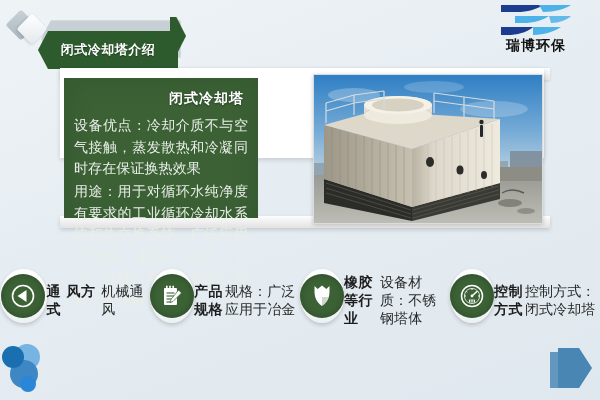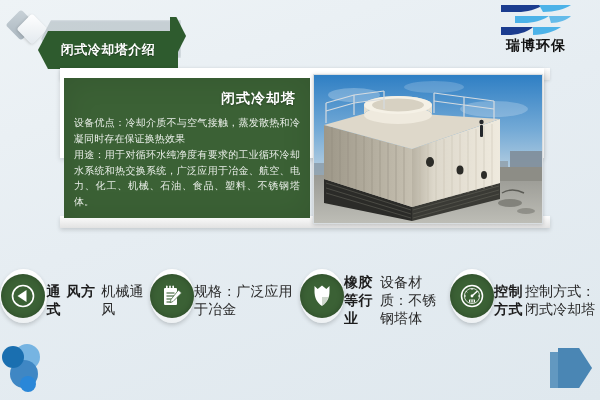--- a/index.html
+++ b/index.html
@@ -74,33 +74,33 @@
     box-shadow:0 1px 3px rgba(0,0,0,.12);
   }
   .panel-bot{
     position:absolute;left:60px;top:216px;width:490px;height:12px;
     background:linear-gradient(#fdfdfd,#e2e2e2);
     box-shadow:0 2px 4px rgba(0,0,0,.15);
   }
 
   
   .green-box{
-    position:absolute;left:64px;top:78px;width:246px;height:140px;
+    position:absolute;left:64px;top:78px;width:194px;height:140px;
     background:#3b6135;
     padding:8px 10px 6px 10px;
     box-sizing:border-box;
     box-shadow:inset 0 0 30px rgba(0,0,0,.10);
   }
   .green-box .gb-title{
     text-align:right;color:#fff;font-size:14px;font-weight:bold;
     letter-spacing:1px;margin:4px 4px 7px 0;
     text-shadow:0 1px 2px rgba(0,0,0,.35);
   }
   .green-box p{
-    margin:0 0 1px 0;color:#e9eee8;font-size:10px;line-height:1.55;
+    margin:0 0 1px 0;color:#e9eee8;font-size:14px;line-height:1.55;
     text-align:justify;letter-spacing:.1px;
   }
 
   
   .photo{
     position:absolute;left:313px;top:74px;width:228px;height:148px;
     overflow:hidden;border:1px solid #d8dde0;
     box-shadow:0 1px 4px rgba(0,0,0,.2);
     background:#7ea9cf;
   }
@@ -330,20 +330,21 @@
             </g>
             <g fill="#ffffff">
               <rect x="7" y="2.5" width="1.6" height="3.4" rx="0.8"></rect>
               <rect x="10.2" y="2.5" width="1.6" height="3.4" rx="0.8"></rect>
               <rect x="13.4" y="2.5" width="1.6" height="3.4" rx="0.8"></rect>
             </g>
             <polygon points="19.5,7 22.5,10 14,18.5 11,19.5 12,16.5" fill="#ffffff" stroke="#3b6135" stroke-width="0.7"></polygon>
           </svg>
         </div>
       </div>
+      <div class="f-title">产品规格</div>
       <div class="f-sub">规格：广泛应用于冶金</div>
     </div>
 
     <div class="feature">
       <div class="circle-outer">
         <div class="circle-inner">
           <svg width="26" height="26" viewBox="0 0 26 26">
             <path d="M13 23 C7 19 5.5 14 5.5 8 L20.5 8 C20.5 14 19 19 13 23 Z" fill="#ffffff"></path>
             <path d="M5.5 8 L5.5 3 L8.7 6 L13 2.5 L17.3 6 L20.5 3 L20.5 8 Z" fill="#ffffff"></path>
             <path d="M13 23 C16 21 18.2 17.8 19.4 14 L13 14 Z" fill="#3b6135" opacity="0.25"></path>

